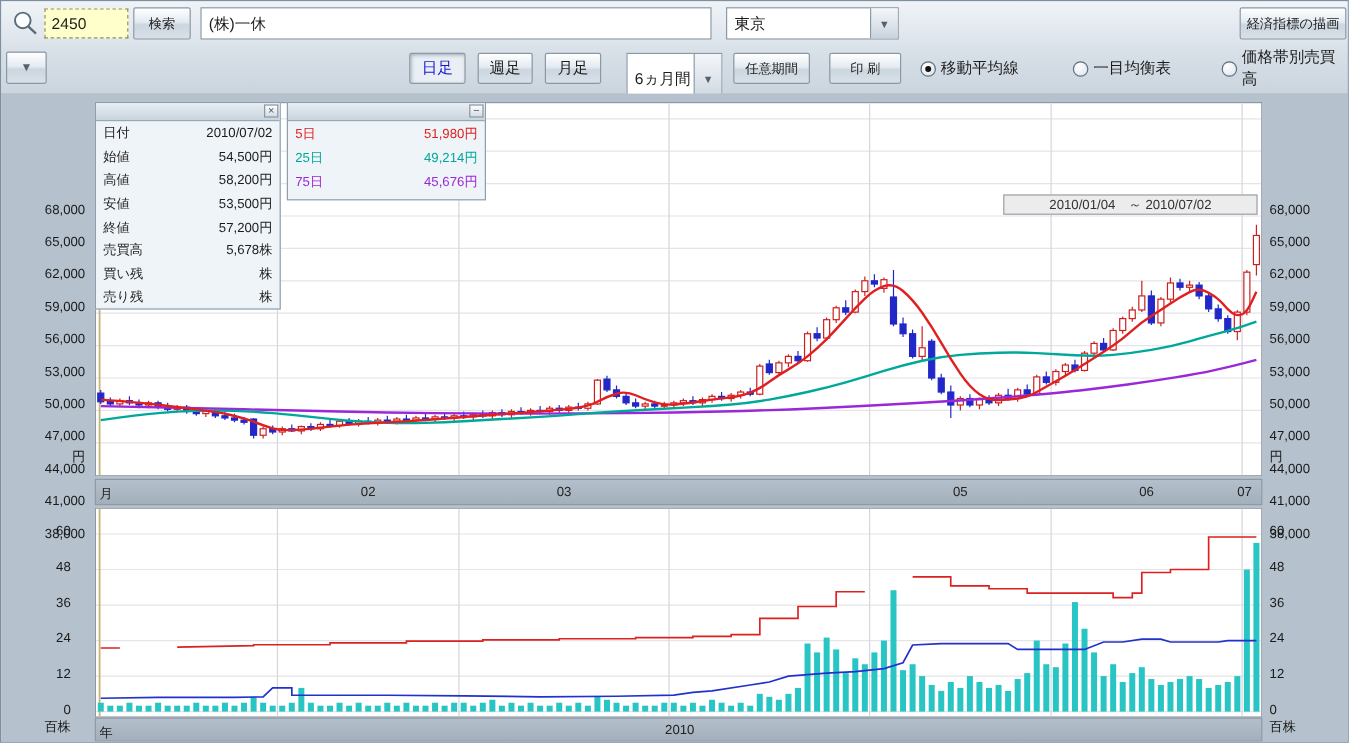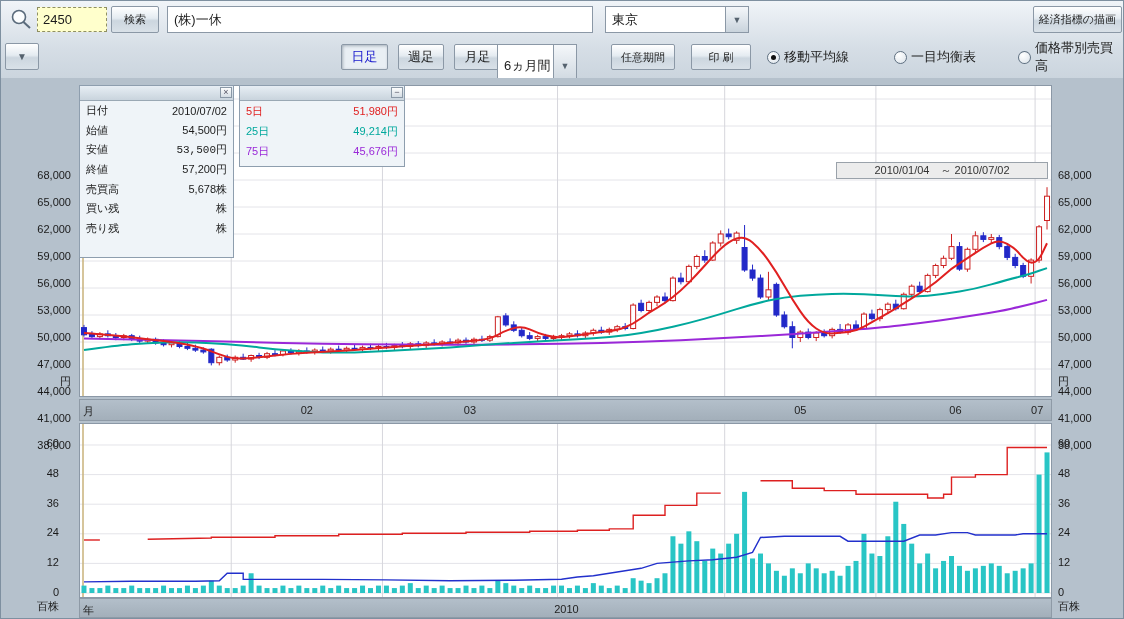--- a/index.html
+++ b/index.html
@@ -65,21 +65,21 @@
     <div class="field" style="left:604px;top:5px;width:144px;height:27px">
       <span>東京</span>
       <span class="ddbtn">▼</span>
     </div>
     <div class="btn" style="left:1032px;top:5px;width:89px;height:27px;font-size:11px">経済指標の描画</div>
 
     <div class="btn" style="left:4px;top:42px;width:34px;height:27px;font-size:10px;color:#55626e">▼</div>
     <div class="tab sel" style="left:340px;top:43px;width:47px;height:26px">日足</div>
     <div class="tab" style="left:397px;top:43px;width:46px;height:26px">週足</div>
     <div class="tab" style="left:453px;top:43px;width:47px;height:26px">月足</div>
-    <div class="field" style="left:496px;top:43px;width:80px;height:44px">
+    <div class="field" style="left:521px;top:43px;width:80px;height:44px">
       <span>6ヵ月間</span>
       <span class="ddbtn">▼</span>
     </div>
     <div class="btn" style="left:610px;top:43px;width:64px;height:26px">任意期間</div>
     <div class="btn" style="left:690px;top:43px;width:60px;height:26px">印 刷</div>
     <div class="radio-group" style="left:766px;top:43px">
       <span class="radio checked"></span>
       <span>移動平均線</span>
     </div>
     <div class="radio-group" style="left:893px;top:43px">
@@ -567,21 +567,25 @@
       </div>
       <div id="inforows">
           <div class="prow" style="height: 19.6px;">
             <span>日付</span>
             <span class="v">2010/07/02</span>
           </div>
           <div class="prow" style="height: 19.6px;">
             <span>始値</span>
             <span class="v">54,500円</span>
           </div>
-          <div class="prow" style="height: 19.6px; font-family: Liberation Mono, monospace;">
+          <div class="prow" style="height: 19.6px;">
+            <span>高値</span>
+            <span class="v">58,200円</span>
+          </div>
+          <div class="prow" style="height: 19.6px;">
             <span>安値</span>
             <span class="v">53,500円</span>
           </div>
           <div class="prow" style="height: 19.6px;">
             <span>終値</span>
             <span class="v">57,200円</span>
           </div>
           <div class="prow" style="height: 19.6px;">
             <span>売買高</span>
             <span class="v">5,678株</span>

